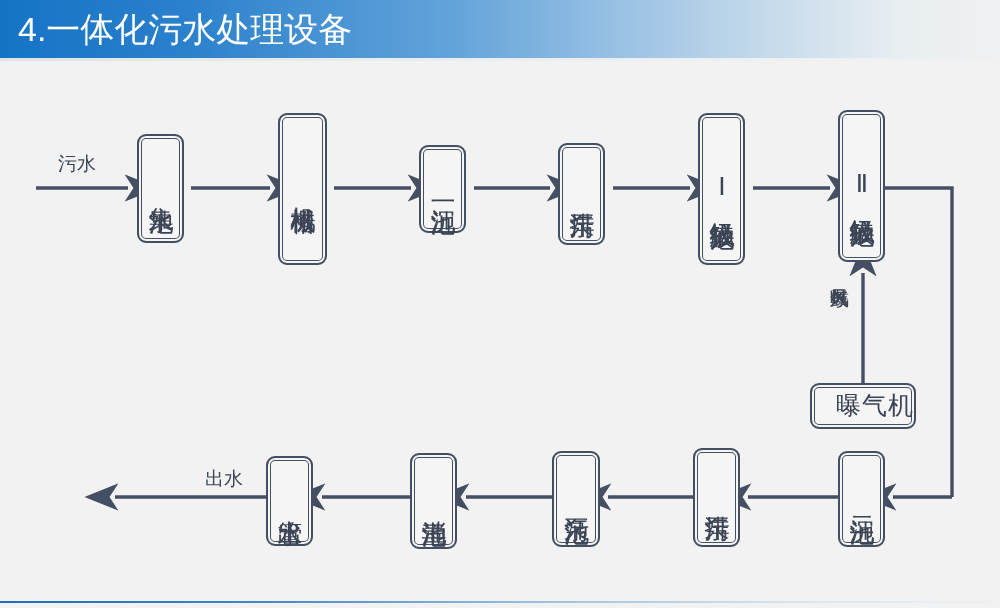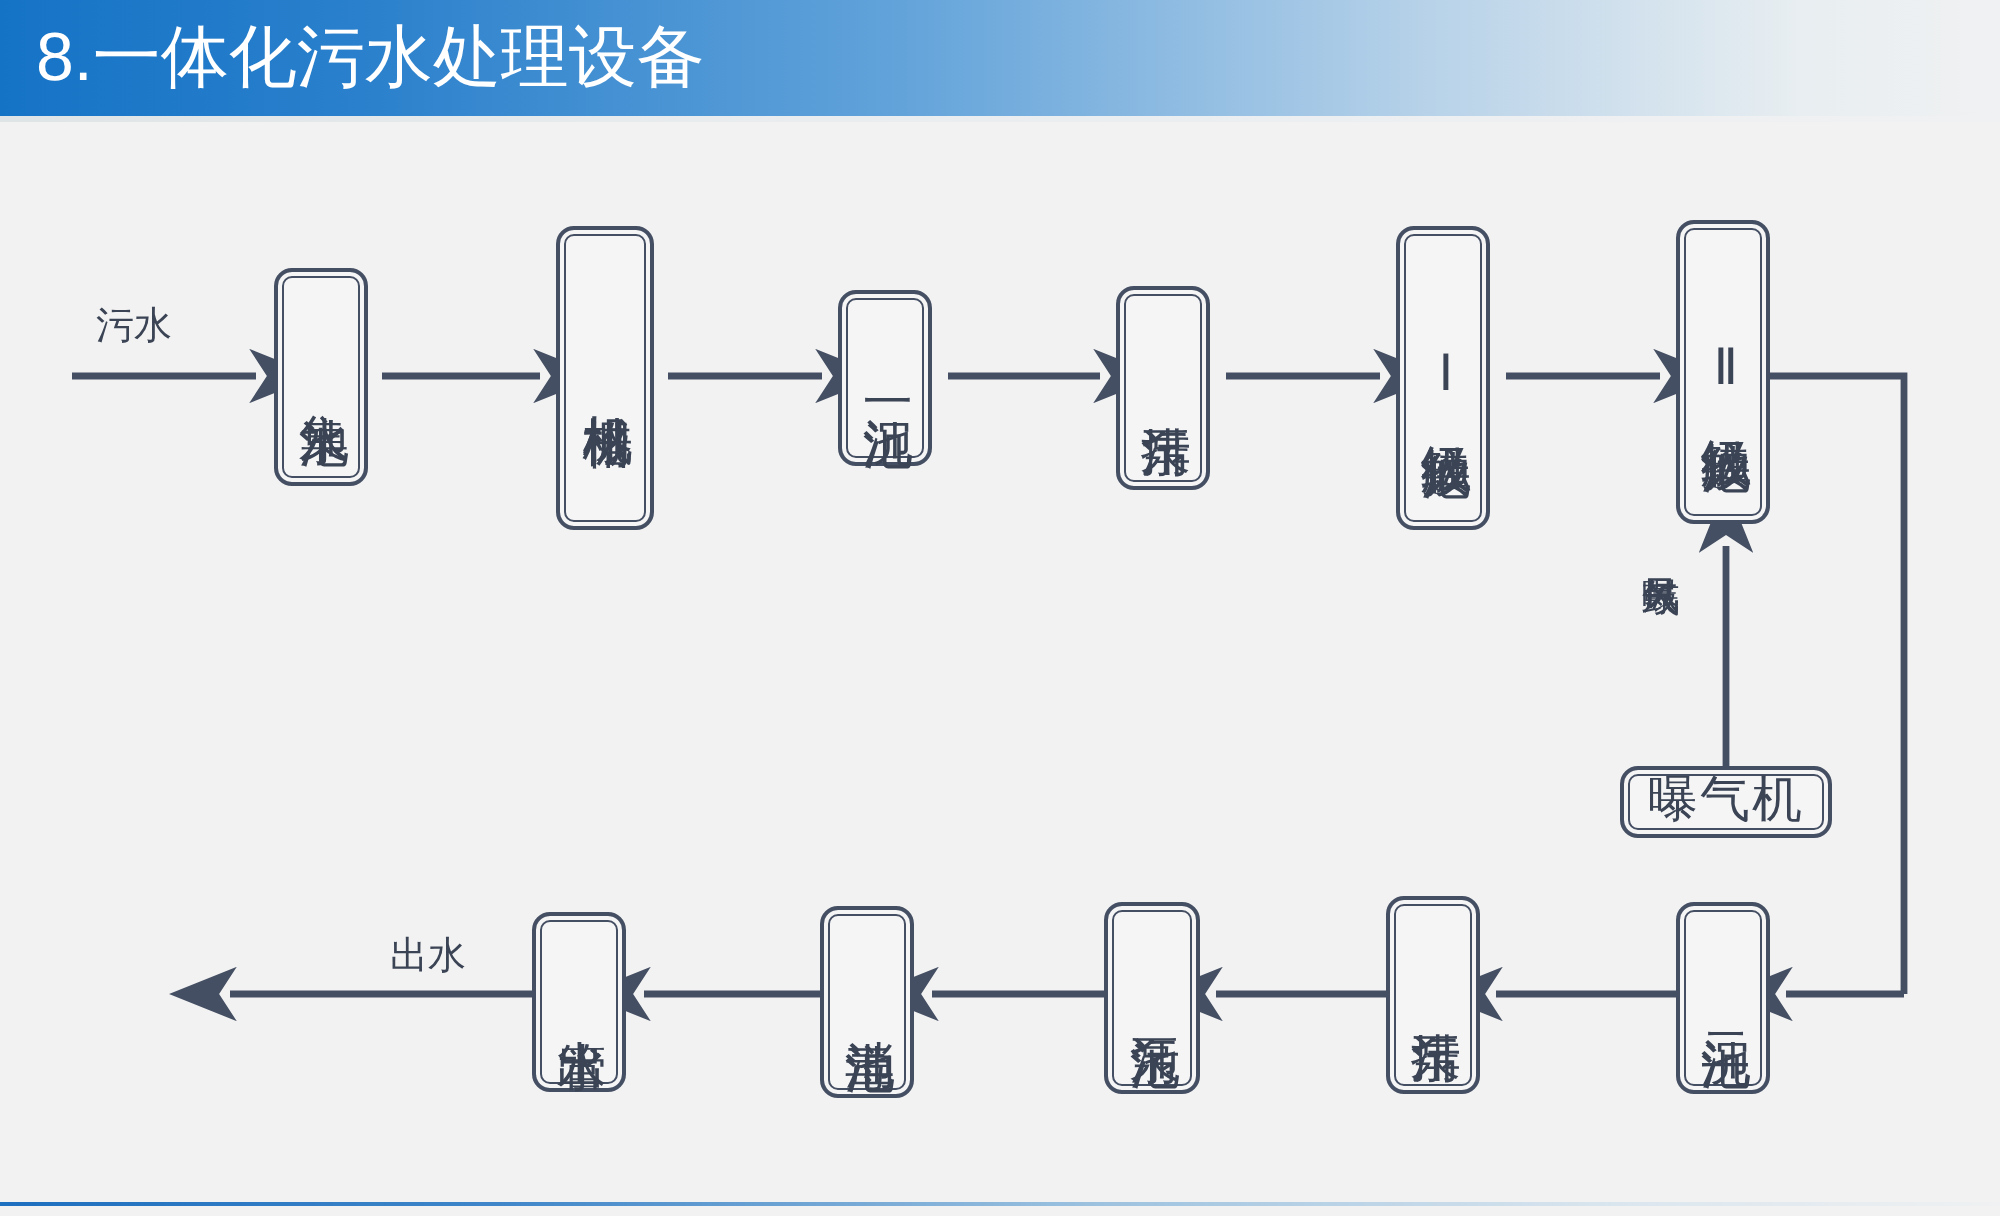--- a/index.html
+++ b/index.html
@@ -98,37 +98,38 @@
   }
 
   
   .flow-label {
     position: absolute;
     color: #3b4455;
     font-size: 19px;
     line-height: 1;
     white-space: nowrap;
     font-family: Liberation Sans, sans-serif;
+    margin-left: 10px;
   }
   .flow-label.vertical {
     writing-mode: vertical-rl;
     text-orientation: upright;
     white-space: normal;
     font-size: 19px;
     line-height: 1.02;
     letter-spacing: 0px;
   }
 </style>
 </head>
 <body>
 
 <div id="page">
 
   <div id="title-bar">
-    <div id="title-text">8.一体化污水处理设备</div>
+    <div id="title-text">4.一体化污水处理设备</div>
   </div>
   <div id="title-underline"></div>
 
   <div id="diagram">
 
     <svg width="1000" height="543">
       <defs>
         <marker id="ah-r" markerWidth="10" markerHeight="8" refX="1" refY="4" orient="auto" markerUnits="strokeWidth">
           <path d="M0,0 L10,4 L0,8 L2.6,4 Z" fill="#454f63"></path>
         </marker>
@@ -185,21 +186,21 @@
     </div>
 
     <div class="node vertical" style="left:698px; top:55px; width:47px; height:152px;">
       <span class="label">Ⅰ级接触池</span>
     </div>
 
     <div class="node vertical" style="left:838px; top:52px; width:47px; height:152px;">
       <span class="label">Ⅱ级接触池</span>
     </div>
 
-    <div class="node horizontal" style="left:810px; top:325px; width:106px; height:36px;">
+    <div class="node horizontal" style="left:810px; top:325px; width:106px; height:46px;justify-content:flex-end;">
       <span class="label">曝气机</span>
     </div>
 
     <div class="node vertical" style="left:266px; top:398px; width:47px; height:90px;">
       <span class="label">出水管</span>
     </div>
 
     <div class="node vertical" style="left:410px; top:395px; width:47px; height:96px;">
       <span class="label">消毒池</span>
     </div>

